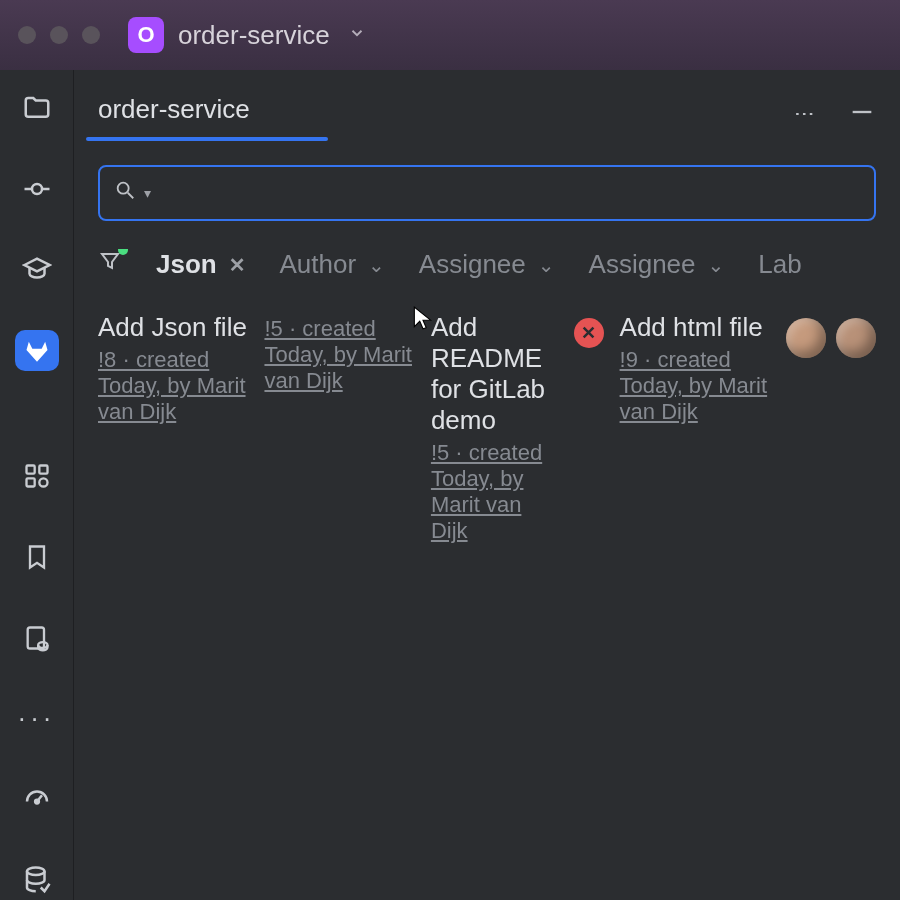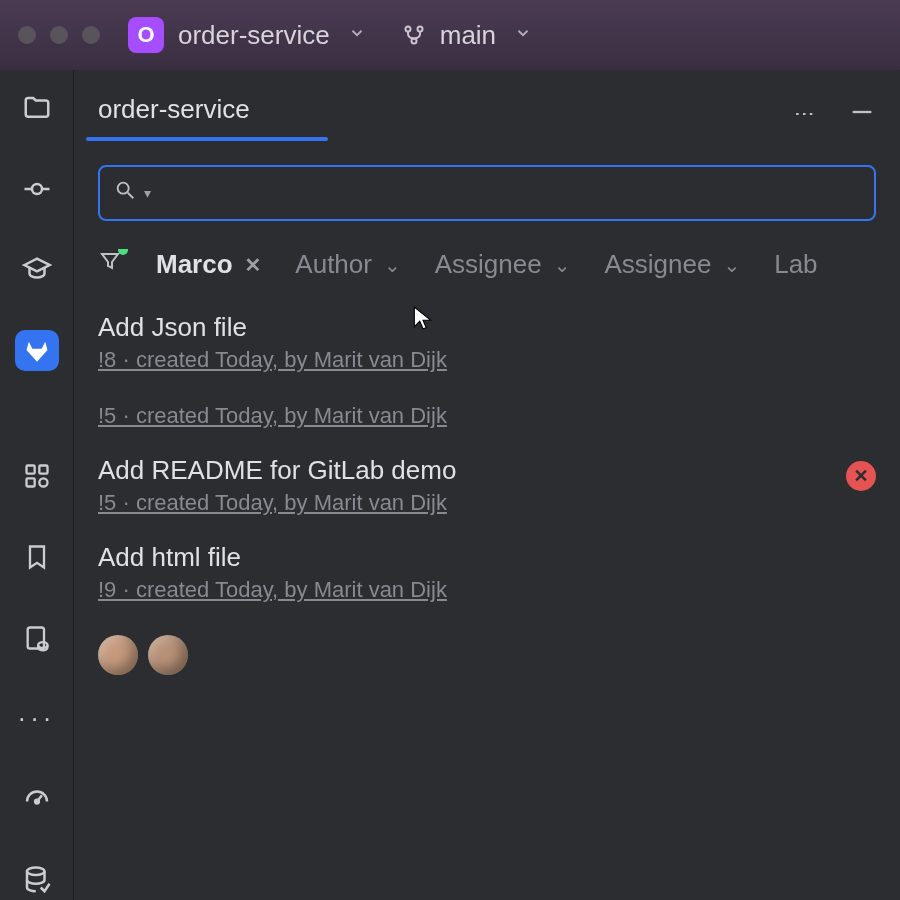--- a/index.html
+++ b/index.html
@@ -142,21 +142,22 @@
     display:flex; align-items:center; gap:12px;
   }
   .filter-pill.open { color:var(--text-main); font-weight:600;}
   .x-clear { color:#9da0a6; font-size:20px; }
   .filter-chev { font-size:20px; color:#868a91;}
 
   
   .mr-list {
     margin-top:18px;
     display:flex;
-    flex-direction:column;
+    flex-direction:row;
+    gap:16px;
   }
   .mr-item {
     padding:14px 0 12px 0;
     display:flex;
     justify-content:space-between;
     align-items:flex-start;
     gap:12px;
   }
   .mr-left { flex:1; min-width:0; }
   .mr-title {
@@ -214,36 +215,20 @@
       <span>O</span>
     </div>
     <span class="tb-text">order-service</span>
     <span class="chev">
       <svg width="18" height="18" viewBox="0 0 24 24" fill="none" stroke="currentColor" stroke-width="2.5">
           <polyline points="6 9 12 15 18 9"></polyline>
         </svg>
     </span>
   </div>
 
-  <div class="branch-cluster">
-    <span class="branch-icon">
-      <svg width="24" height="24" viewBox="0 0 24 24" fill="none" stroke="#c9c4cd" stroke-width="2">
-        <circle cx="6" cy="6" r="2.5"></circle>
-        <circle cx="18" cy="6" r="2.5"></circle>
-        <circle cx="12" cy="18" r="2.5"></circle>
-        <path d="M6 8.5 V11 Q6 15 12 15.5 M18 8.5 V11 Q18 15 12 15.5"></path>
-      </svg>
-    </span>
-    <span class="tb-text">main</span>
-    <span class="chev">
-      <svg width="18" height="18" viewBox="0 0 24 24" fill="none" stroke="currentColor" stroke-width="2.5">
-          <polyline points="6 9 12 15 18 9"></polyline>
-        </svg>
-    </span>
-  </div>
 </div>
 
 <div class="app">
 
   <div class="sidebar">
     <div class="side-item">
       <svg width="30" height="30" viewBox="0 0 24 24" fill="none" stroke="currentColor" stroke-width="2">
           <path d="M3 6a2 2 0 0 1 2-2h4l2 2h8a2 2 0 0 1 2 2v9a2 2 0 0 1-2 2H5a2 2 0 0 1-2-2z"></path>
         </svg>
     </div>
@@ -336,21 +321,21 @@
     </div>
 
     <div class="filter-row">
       <span class="filter-funnel">
         <svg width="24" height="24" viewBox="0 0 24 24" fill="none" stroke="currentColor" stroke-width="2">
             <path d="M4 5h16l-6 8v6l-4-2v-4z"></path>
           </svg>
         <span class="badge"></span>
       </span>
       <span class="filter-pill open">
-        <span>Marco</span>
+        <span>Json</span>
         <span class="x-clear">✕</span>
       </span>
       <span class="filter-pill">
         <span>Author</span>
         <span class="filter-chev">⌄</span>
       </span>
       <span class="filter-pill">
         <span>Assignee</span>
         <span class="filter-chev">⌄</span>
       </span>

